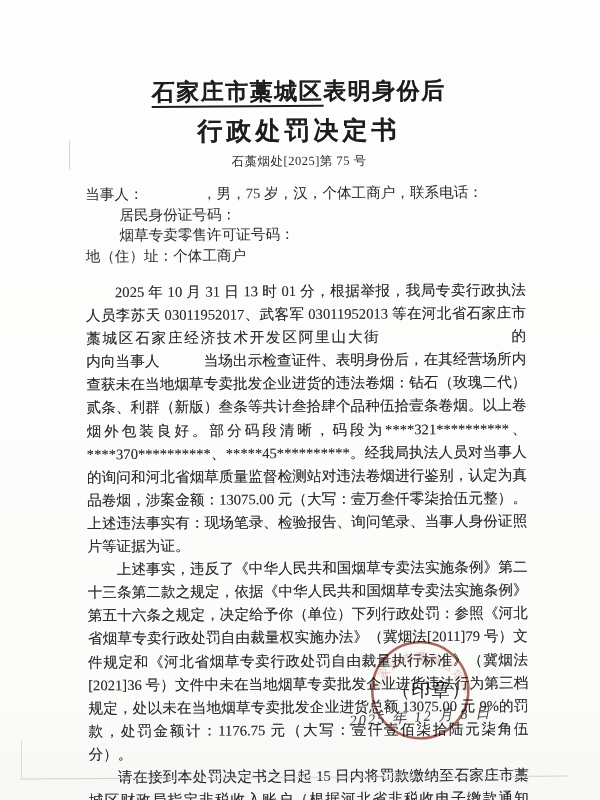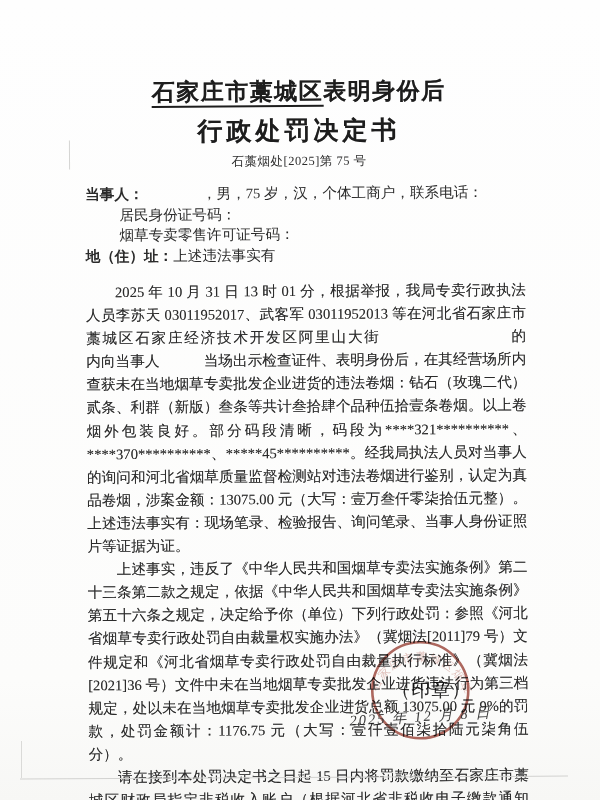--- a/index.html
+++ b/index.html
@@ -44,21 +44,21 @@
     font-size:12.5px;
     letter-spacing:0.5px;
     color:#2e2e2e;
   }
   .party{
     margin:13px 76px 0 86px;
     font-size:14.6px;
     line-height:20.5px;
   }
   .party p{margin:0;}
-  .party .lbl{font-weight:bold;}
+  .party .lbl{font-weight:normal;}
   .party .ind{padding-left:34px;}
   .body-text{
     margin:15px 74px 0 86px;
     font-size:14.6px;
     line-height:23.1px;
     text-align:justify;
     color:#2b2b2b;
     text-shadow:0 0 0.4px rgba(0,0,0,.4);
   }
   .body-text p{margin:0;text-indent:2em;}
@@ -95,21 +95,21 @@
     <h1 class="doc-issuer"><span class="u">石家庄市藁城区</span><span>表明身份后</span></h1>
 
     <h2 class="doc-title">行政处罚决定书</h2>
 
     <div class="doc-no">石藁烟处[2025]第 75 号</div>
 
     <div class="party">
       <p><span class="lbl">当事人：</span><span>　　　　，男，75 岁，汉，个体工商户，联系电话：</span></p>
       <p class="ind">居民身份证号码：</p>
       <p class="ind">烟草专卖零售许可证号码：</p>
-      <p><span class="lbl">地（住）址：</span><span>上述违法事实有</span></p>
+      <p><span class="lbl">地（住）址：</span><span>个体工商户</span></p>
     </div>
 
     <div class="body-text">
       <p>2025 年 10 月 31 日 13 时 01 分，根据举报，我局专卖行政执法人员李苏天 03011952017、武客军 03011952013 等在河北省石家庄市藁城区石家庄经济技术开发区阿里山大街　　　　　　　　的　　　　　内向当事人　　　当场出示检查证件、表明身份后，在其经营场所内查获未在当地烟草专卖批发企业进货的违法卷烟：钻石（玫瑰二代）贰条、利群（新版）叁条等共计叁拾肆个品种伍拾壹条卷烟。以上卷烟外包装良好。部分码段清晰，码段为****321**********、****370**********、*****45**********。经我局执法人员对当事人的询问和河北省烟草质量监督检测站对违法卷烟进行鉴别，认定为真品卷烟，涉案金额：13075.00 元（大写：壹万叁仟零柒拾伍元整）。上述违法事实有：现场笔录、检验报告、询问笔录、当事人身份证照片等证据为证。</p>
       <p>上述事实，违反了《中华人民共和国烟草专卖法实施条例》第二十三条第二款之规定，依据《中华人民共和国烟草专卖法实施条例》第五十六条之规定，决定给予你（单位）下列行政处罚：参照《河北省烟草专卖行政处罚自由裁量权实施办法》（冀烟法[2011]79 号）文件规定和《河北省烟草专卖行政处罚自由裁量执行标准》（冀烟法[2021]36 号）文件中未在当地烟草专卖批发企业进货违法行为第三档规定，处以未在当地烟草专卖批发企业进货总额 13075.00 元 9%的罚款，处罚金额计：1176.75 元（大写：壹仟壹佰柒拾陆元柒角伍分）。</p>
       <p>请在接到本处罚决定书之日起 15 日内将罚款缴纳至石家庄市藁城区财政局指定非税收入账户（根据河北省非税收电子缴款通知单），逾期每日按罚款数额的 3%加处罚款。</p>
 
     </div>
 
     <div class="seal">

